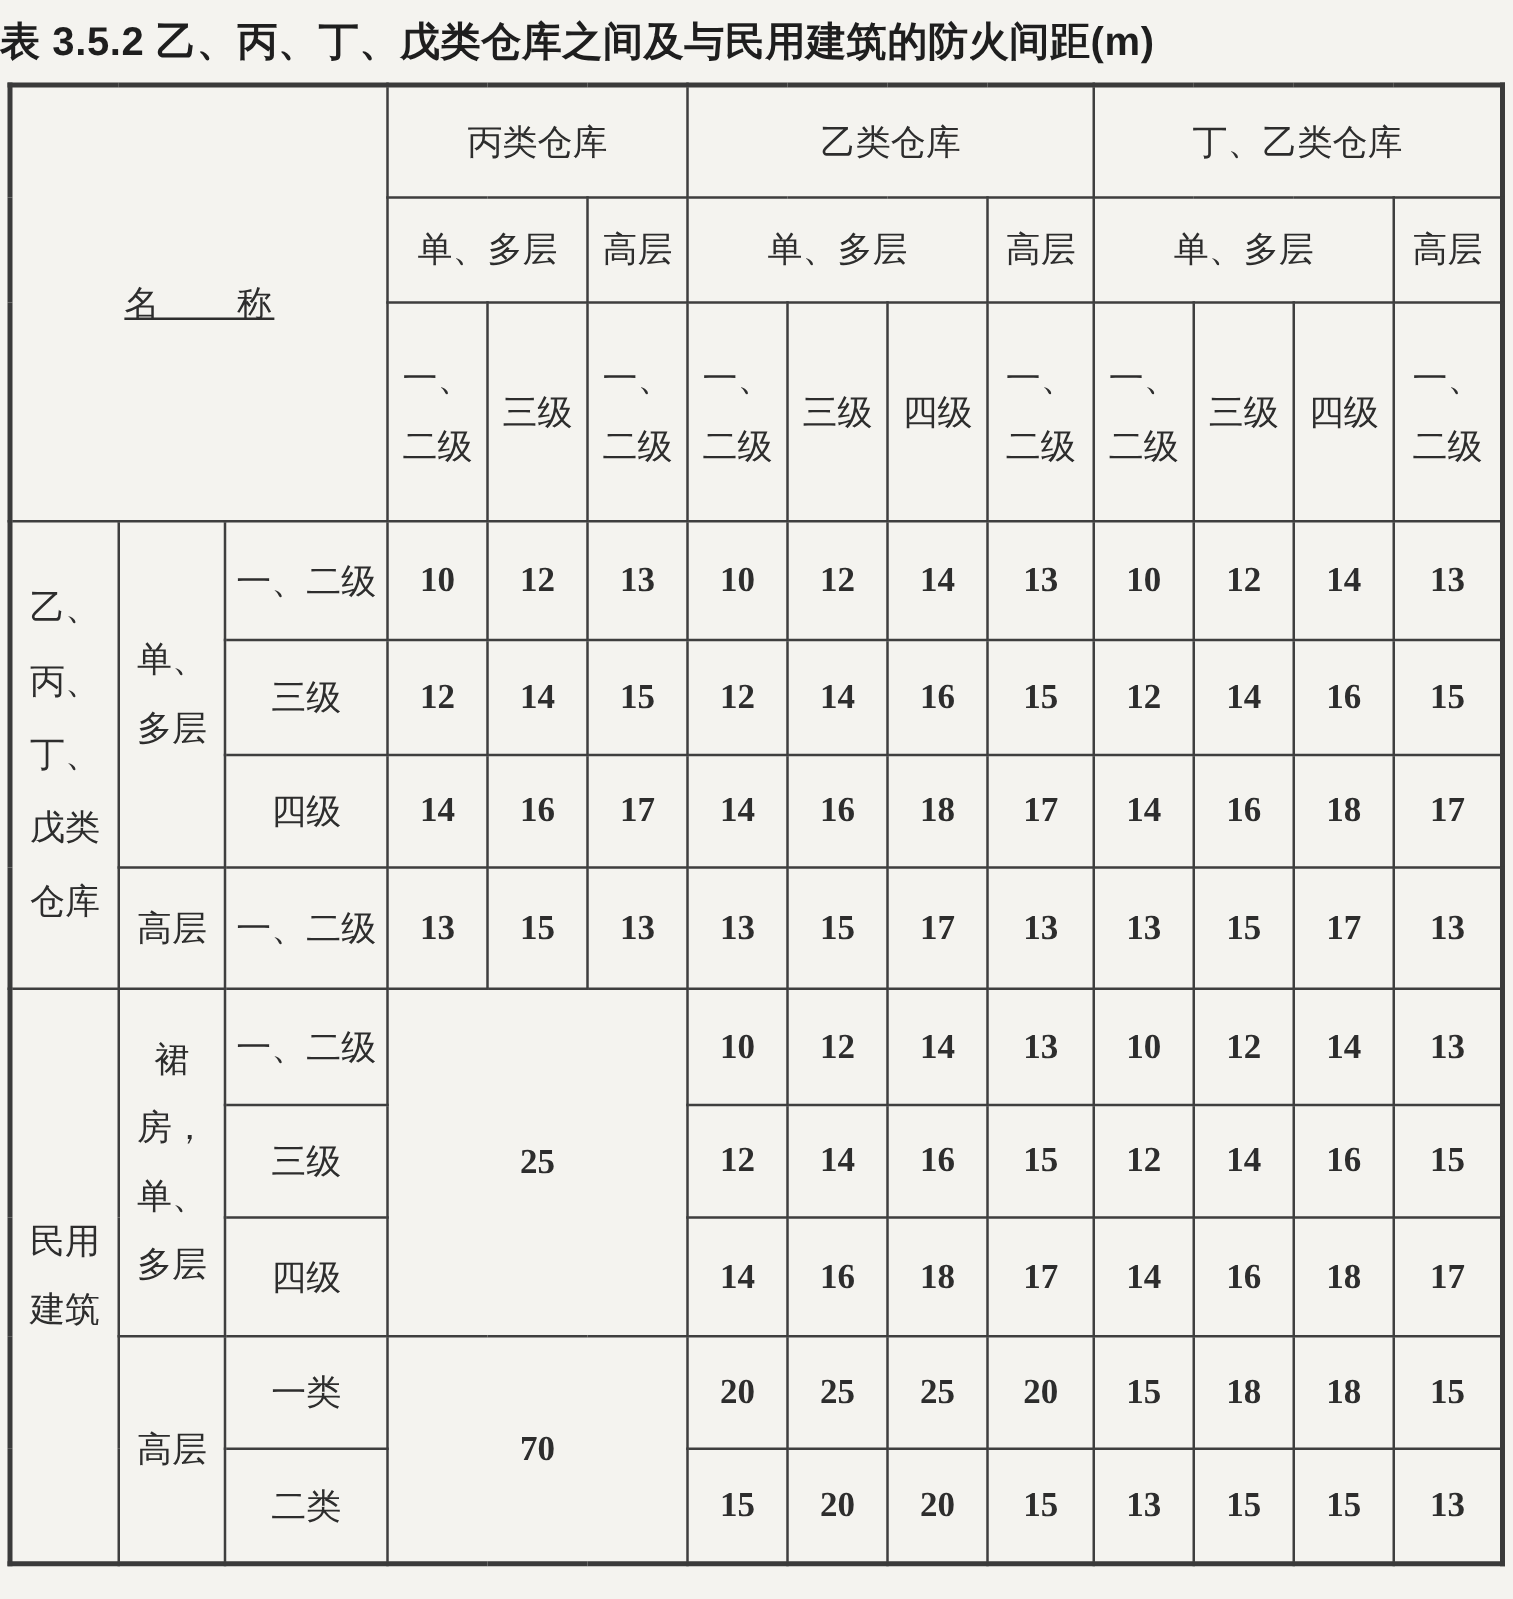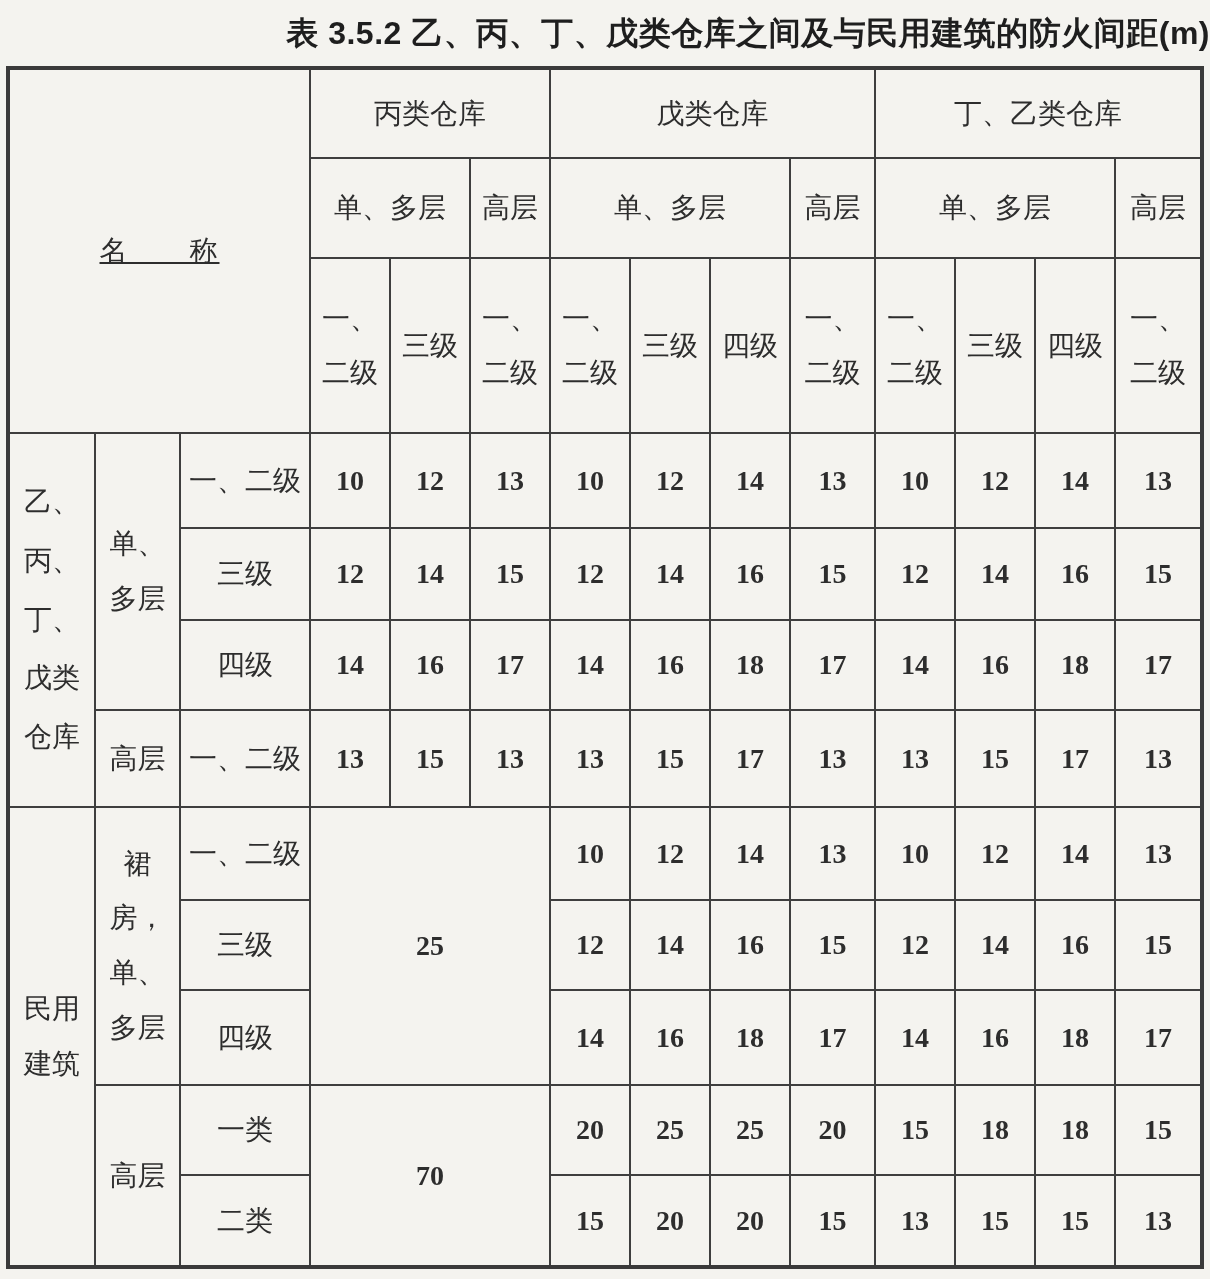--- a/index.html
+++ b/index.html
@@ -4,21 +4,21 @@
 <style>
   html,body{margin:0;padding:0;}
   body{
     width:1210px;height:1279px;
     background:#f4f3ef;
     font-family:"Liberation Sans", sans-serif;
     color:#2a2a2a;
     overflow:hidden;
   }
   .title{
-    text-align:right;
+    text-align:left;
     font-size:32px;
     font-weight:bold;
     color:#1e1e1e;
     padding:12px 0 10px 0;
     letter-spacing:0.5px;
     border-radius:13px;
   }
   table.fire{
     border-collapse:collapse;
     table-layout:fixed;
@@ -66,25 +66,25 @@
     <col style="width:80px">
       <col style="width:80px">
       <col style="width:80px">
       <col style="width:87px">
   </colgroup>
 
   <tbody>
       <tr style="height:90px">
     <td rowspan="3" colspan="3" class="name-cell">名　　称</td>
     <td colspan="3">丙类仓库</td>
-    <td colspan="4">戊类仓库</td>
+    <td colspan="4">乙类仓库</td>
     <td colspan="4">丁、乙类仓库</td>
   </tr>
 
-  <tr style="height:100px">
+  <tr style="height:84px">
     <td colspan="2">单、多层</td>
     <td>高层</td>
     <td colspan="3">单、多层</td>
     <td>高层</td>
     <td colspan="3">单、多层</td>
     <td>高层</td>
   </tr>
 
   <tr style="height:175px">
     <td class="grade-h">一、

